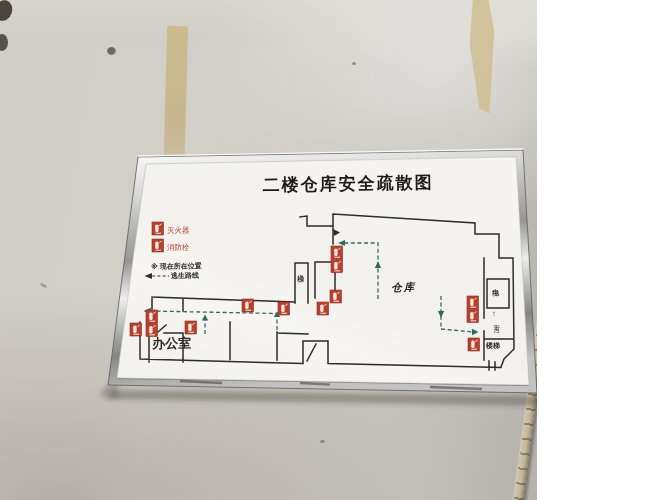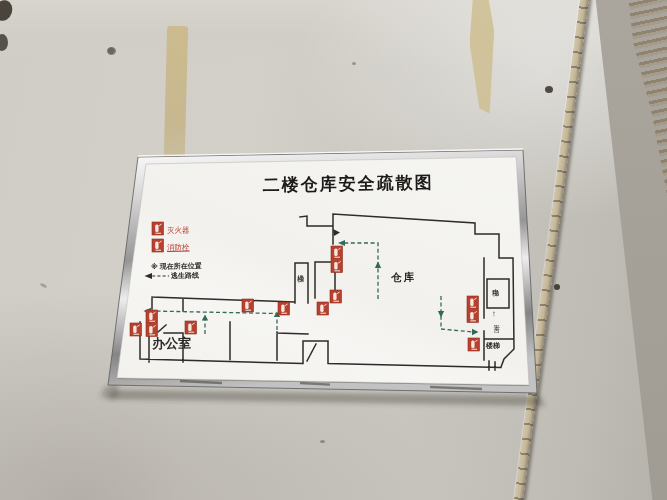--- a/index.html
+++ b/index.html
@@ -1,17 +1,17 @@
 <!DOCTYPE html>
 <html><head>
 <meta charset="utf-8">
 <style>
   html,body{margin:0;padding:0;}
   body{width:667px;height:500px;overflow:hidden;font-family:"Liberation Sans","DejaVu Sans",sans-serif;}
-  .scene{position:relative;width:667px;height:500px;overflow:hidden;
+  .scene{position:relative;width:537px;height:500px;overflow:hidden;
     background:
       radial-gradient(500px 300px at 12% 100%, rgba(88,82,74,0.25), rgba(0,0,0,0) 70%),
       radial-gradient(420px 250px at 82% 14%, rgba(255,255,255,0.45), rgba(0,0,0,0) 60%),
       linear-gradient(180deg,#d8d5cf 0,#d1cec7 7%, rgba(0,0,0,0) 14%),
       linear-gradient(100deg,#d0cdc6 0%,#d3d0c9 35%,#c9c6bf 60%,#c0bdb6 85%,#b5b2ab 100%);
   }
   .abs{position:absolute;}
   
   .wedge-right{left:586px;top:0;width:81px;height:500px;
     clip-path:polygon(12% 0,100% 0,100% 100%,82% 100%);
@@ -37,29 +37,29 @@
   .m5{left:554px;top:284px;width:6px;height:6px;background:#46413b;}
   .m6{left:320px;top:440px;width:5px;height:3px;background:#8d887f;}
   .m7{left:352px;top:62px;width:4px;height:3px;background:#97928a;}
   .m8{left:40px;top:284px;width:7px;height:3px;background:#a39e96;transform:rotate(28deg);}
   
   .lbl{position:absolute;color:#2f2b27;white-space:nowrap;transform:rotate(-1deg);transform-origin:left top;line-height:1;}
   .title{left:252px;top:177px;width:192px;text-align:center;font-size:17px;font-weight:700;letter-spacing:2px;color:#1d1b19;}
   .red{color:#b8372a;}
   .s75{font-size:7.5px;} .s7{font-size:7px;} .s65{font-size:6.5px;}
   .vert{writing-mode:vertical-rl;text-orientation:upright;letter-spacing:1px;}
-  .warehouse{left:391px;top:272px;font-size:10.5px;letter-spacing:2px;font-weight:700;color:#25221f;}
+  .warehouse{left:391px;top:282px;font-size:10.5px;letter-spacing:2px;font-weight:700;color:#25221f;font-style:italic;}
   .office{left:152px;top:337px;font-size:13px;font-weight:700;}
   .stairsmid{left:297px;top:269px;}
   .elev{left:492px;top:283px;}
   .plat{left:493px;top:320px;}
   .arrowup{left:492px;top:310px;font-size:8px;font-weight:700;}
   .stairsr{left:486px;top:342px;font-weight:700;}
   .legend1{left:167px;top:227px;}
-  .legend2{left:167px;top:244px;text-decoration:underline;}
+  .legend2{left:167px;top:244px;}
   .locline{left:151px;top:263px;font-weight:700;}
   .routeline{left:171px;top:272px;font-weight:700;}
 </style>
 </head>
 <body>
 
 <div class="scene">
 
   <div class="abs wedge-right"></div>
   <div class="abs rough-top-right"></div>

